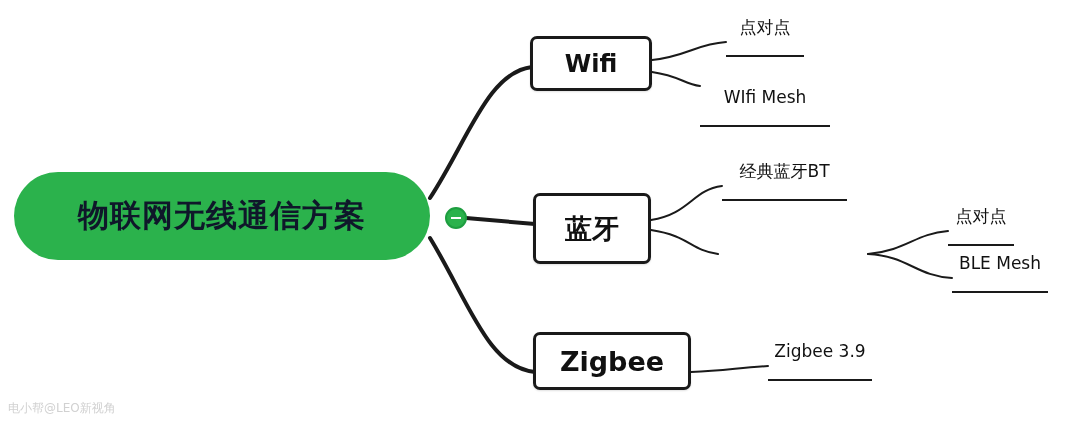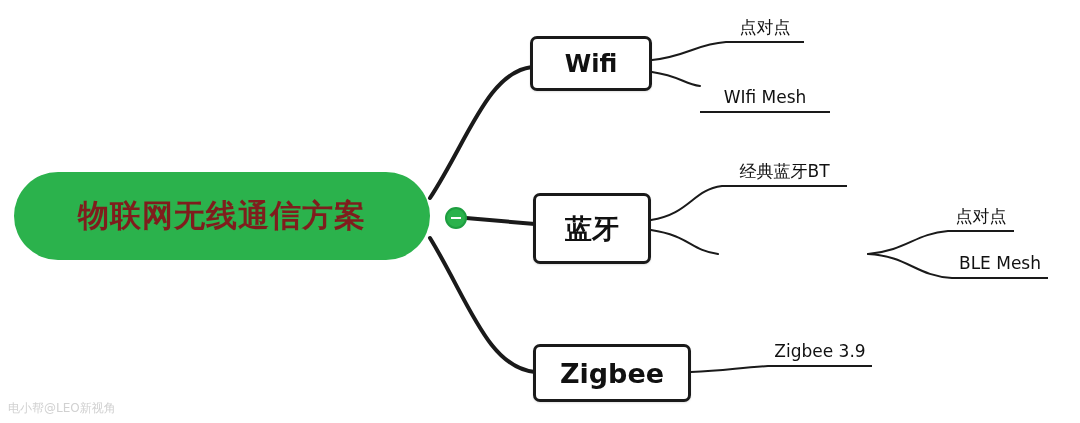--- a/index.html
+++ b/index.html
@@ -26,21 +26,21 @@
   }
   svg.links path.main{stroke-width:4;}
   svg.links path.sub{stroke-width:2;}
 
   .root-node{
     position:absolute;
     left:14px;top:172px;
     width:416px;height:88px;
     background:var(--green);
     border-radius:44px;
-    color:#7f1d1d;
+    color:#0f172a;
     font-size:31px;
     font-weight:bold;
     display:flex;
     align-items:center;
     justify-content:center;
     letter-spacing:1px;
   }
   .collapse-btn{
     position:absolute;
     left:445px;top:207px;
@@ -67,29 +67,29 @@
     box-sizing:border-box;
     display:flex;
     align-items:center;
     justify-content:center;
     font-weight:bold;
     color:#111111;
     box-shadow:0 1px 2px rgba(0,0,0,0.12);
   }
   .topic.wifi  {left:530px;top:36px; width:122px;height:55px;font-size:24px;}
   .topic.bt    {left:533px;top:193px;width:118px;height:71px;font-size:27px;}
-  .topic.zigbee{left:533px;top:344px;width:158px;height:58px;font-size:27px;}
+  .topic.zigbee{left:533px;top:332px;width:158px;height:58px;font-size:27px;}
 
   .leaf{
     position:absolute;
     font-size:17px;
     color:#111111;
     text-align:center;
     line-height:22px;
-    padding-bottom:3px;
+    padding-bottom:17px;
     border-bottom:2px solid var(--line);
     white-space:nowrap;
   }
   .leaf.wifi-p2p {left:726px;top:16px; width:78px;}
   .leaf.wifi-mesh{left:700px;top:60px; width:130px;margin-top:26px;}
   .leaf.bt-classic{left:722px;top:160px;width:125px;}
   .leaf.bt-ble   {left:718px;top:228px;width:150px;}
   .leaf.ble-p2p  {left:948px;top:205px;width:66px;}
   .leaf.ble-mesh {left:952px;top:252px;width:96px;}
   .leaf.zigbee30 {left:768px;top:340px;width:104px;}

